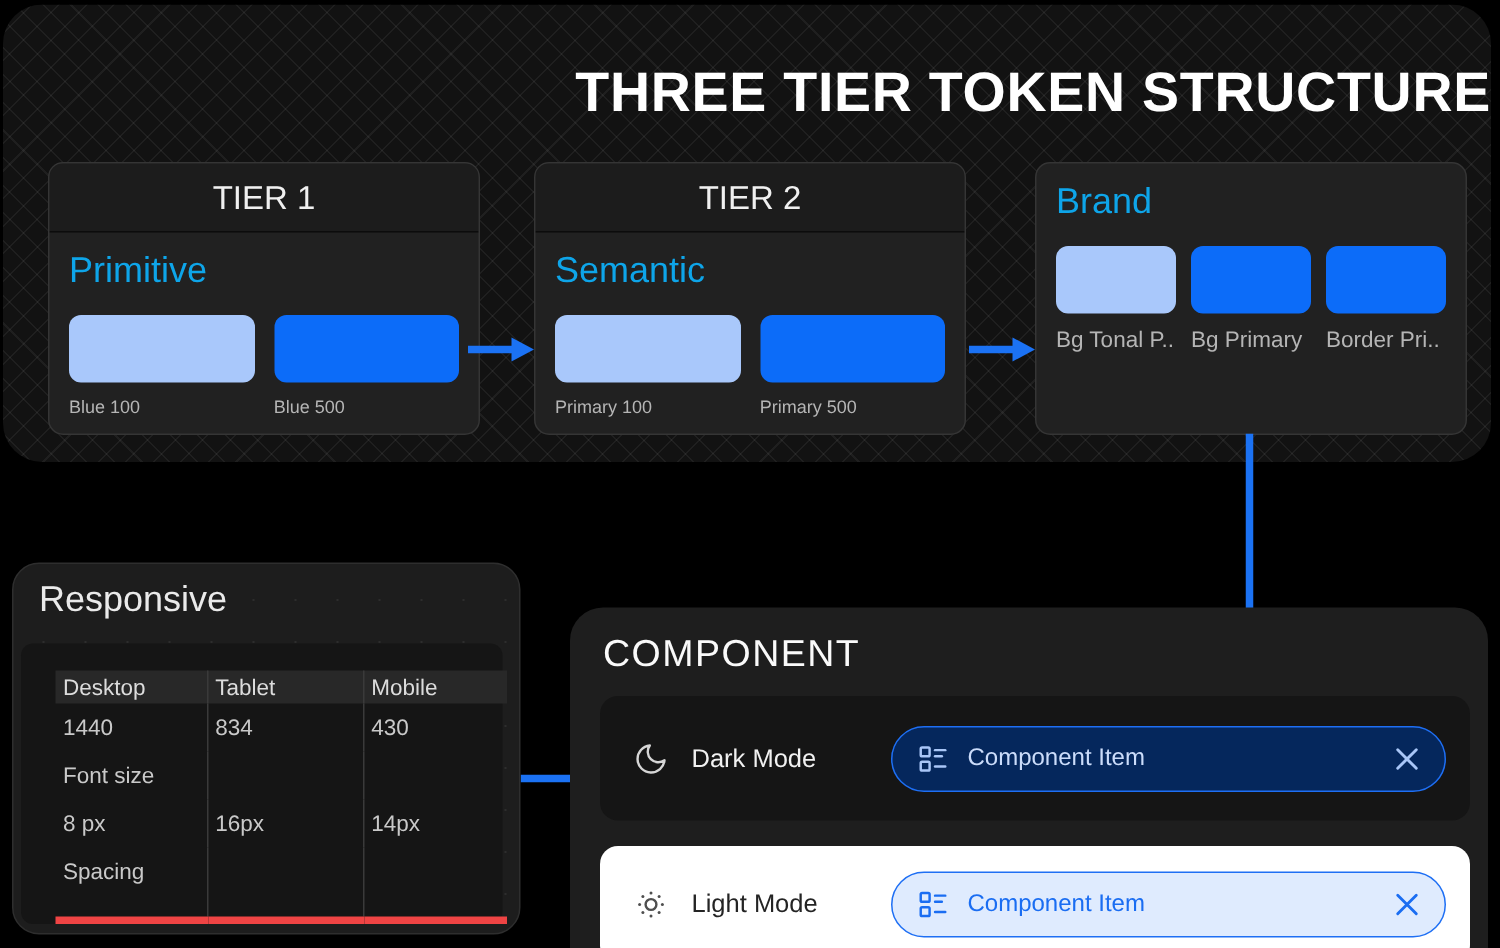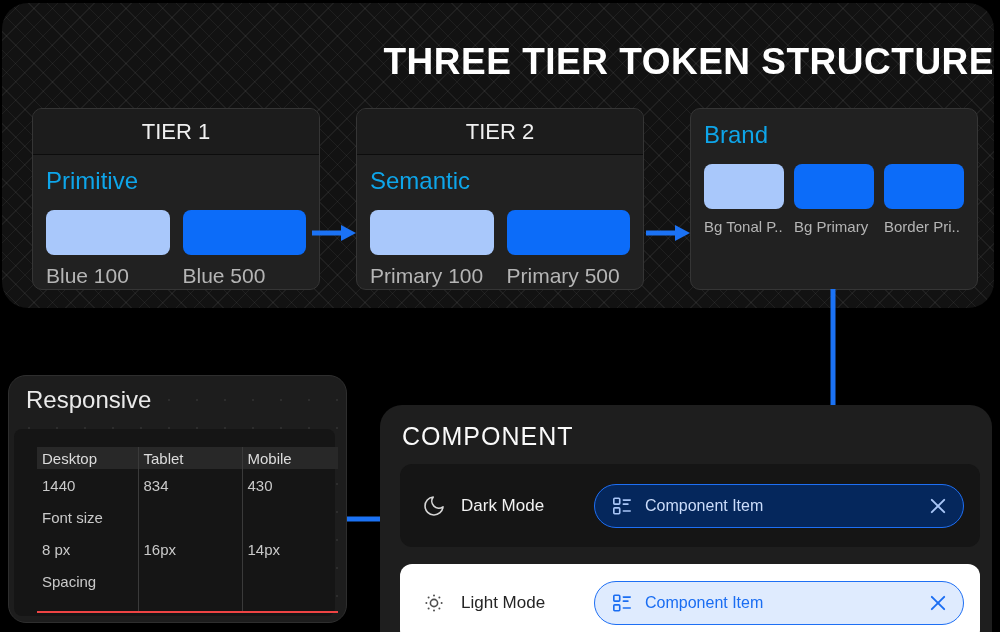--- a/index.html
+++ b/index.html
@@ -33,21 +33,21 @@
     height:45px;background:#1c1c1c;border-bottom:1px solid #0c0c0c;
     display:flex;align-items:center;justify-content:center;
     font-size:22px;color:#f0f0f0;
   }
   .tier-body{padding:10px 13px 0 13px;}
   .tier-label{font-size:24px;color:#0ea5e9;margin:2px 0 15px 0;}
   .swatch-row{display:flex;gap:13px;height:45px;}
   .swatch{flex:1;border-radius:8px;}
   .sw-light{background:#A9C8FB;}
   .sw-bright{background:#0C6CF9;}
-  .name-row{display:flex;gap:13px;margin-top:9px;font-size:21px;color:#b5b5b5;}
+  .name-row{display:flex;gap:13px;margin-top:9px;font-size:12px;color:#b5b5b5;}
   .name-row span{flex:1;white-space:nowrap;overflow:hidden;}
   .tier-3 .swatch-row,.tier-3 .name-row{gap:10px;}
   .tier-3 .name-row{font-size:15px;}
   
   .arrow{position:absolute;pointer-events:none;}
   
   .resp-card{
     position:absolute;left:8px;top:375px;width:339px;height:248px;
     background:#1d1d1d;border-radius:18px;border:1px solid #2e2e2e;box-sizing:border-box;
     background-image:radial-gradient(rgba(255,255,255,0.07) 1px, transparent 1px);
@@ -62,21 +62,21 @@
     position:absolute;left:23px;top:18px;width:301px;
     border-collapse:collapse;table-layout:fixed;
   }
   .resp-table col.c1{width:101px}.resp-table col.c2{width:104px}.resp-table col.c3{width:96px}
   .resp-table th{
     height:22px;background:#282828;font-weight:400;font-size:15px;color:#dcdcdc;
     text-align:left;padding:0 0 0 5px;
   }
   .resp-table td{height:32px;font-size:15px;color:#c9c9c9;padding:0 0 0 5px;}
   .resp-table .vline{border-right:1px solid #3a3a3a;}
-  .resp-table tr.last td{height:38px;border-bottom:2px solid #ef4444;vertical-align:top;padding-top:8px;}
+  .resp-table tr.last td{height:38px;border-bottom:5px solid #ef4444;vertical-align:top;padding-top:8px;}
   
   .comp-card{
     position:absolute;left:380px;top:373px;width:612px;height:254px;
     background:#1e1e1e;border-radius:22px;margin-top:32px;
   }
   .comp-title{position:absolute;left:22px;top:17px;font-size:25px;color:#fafafa;letter-spacing:1px;font-weight:500;}
   .mode-panel{
     position:absolute;left:20px;width:580px;border-radius:12px;
     display:flex;align-items:center;box-sizing:border-box;padding:0 16px 0 22px;
   }

